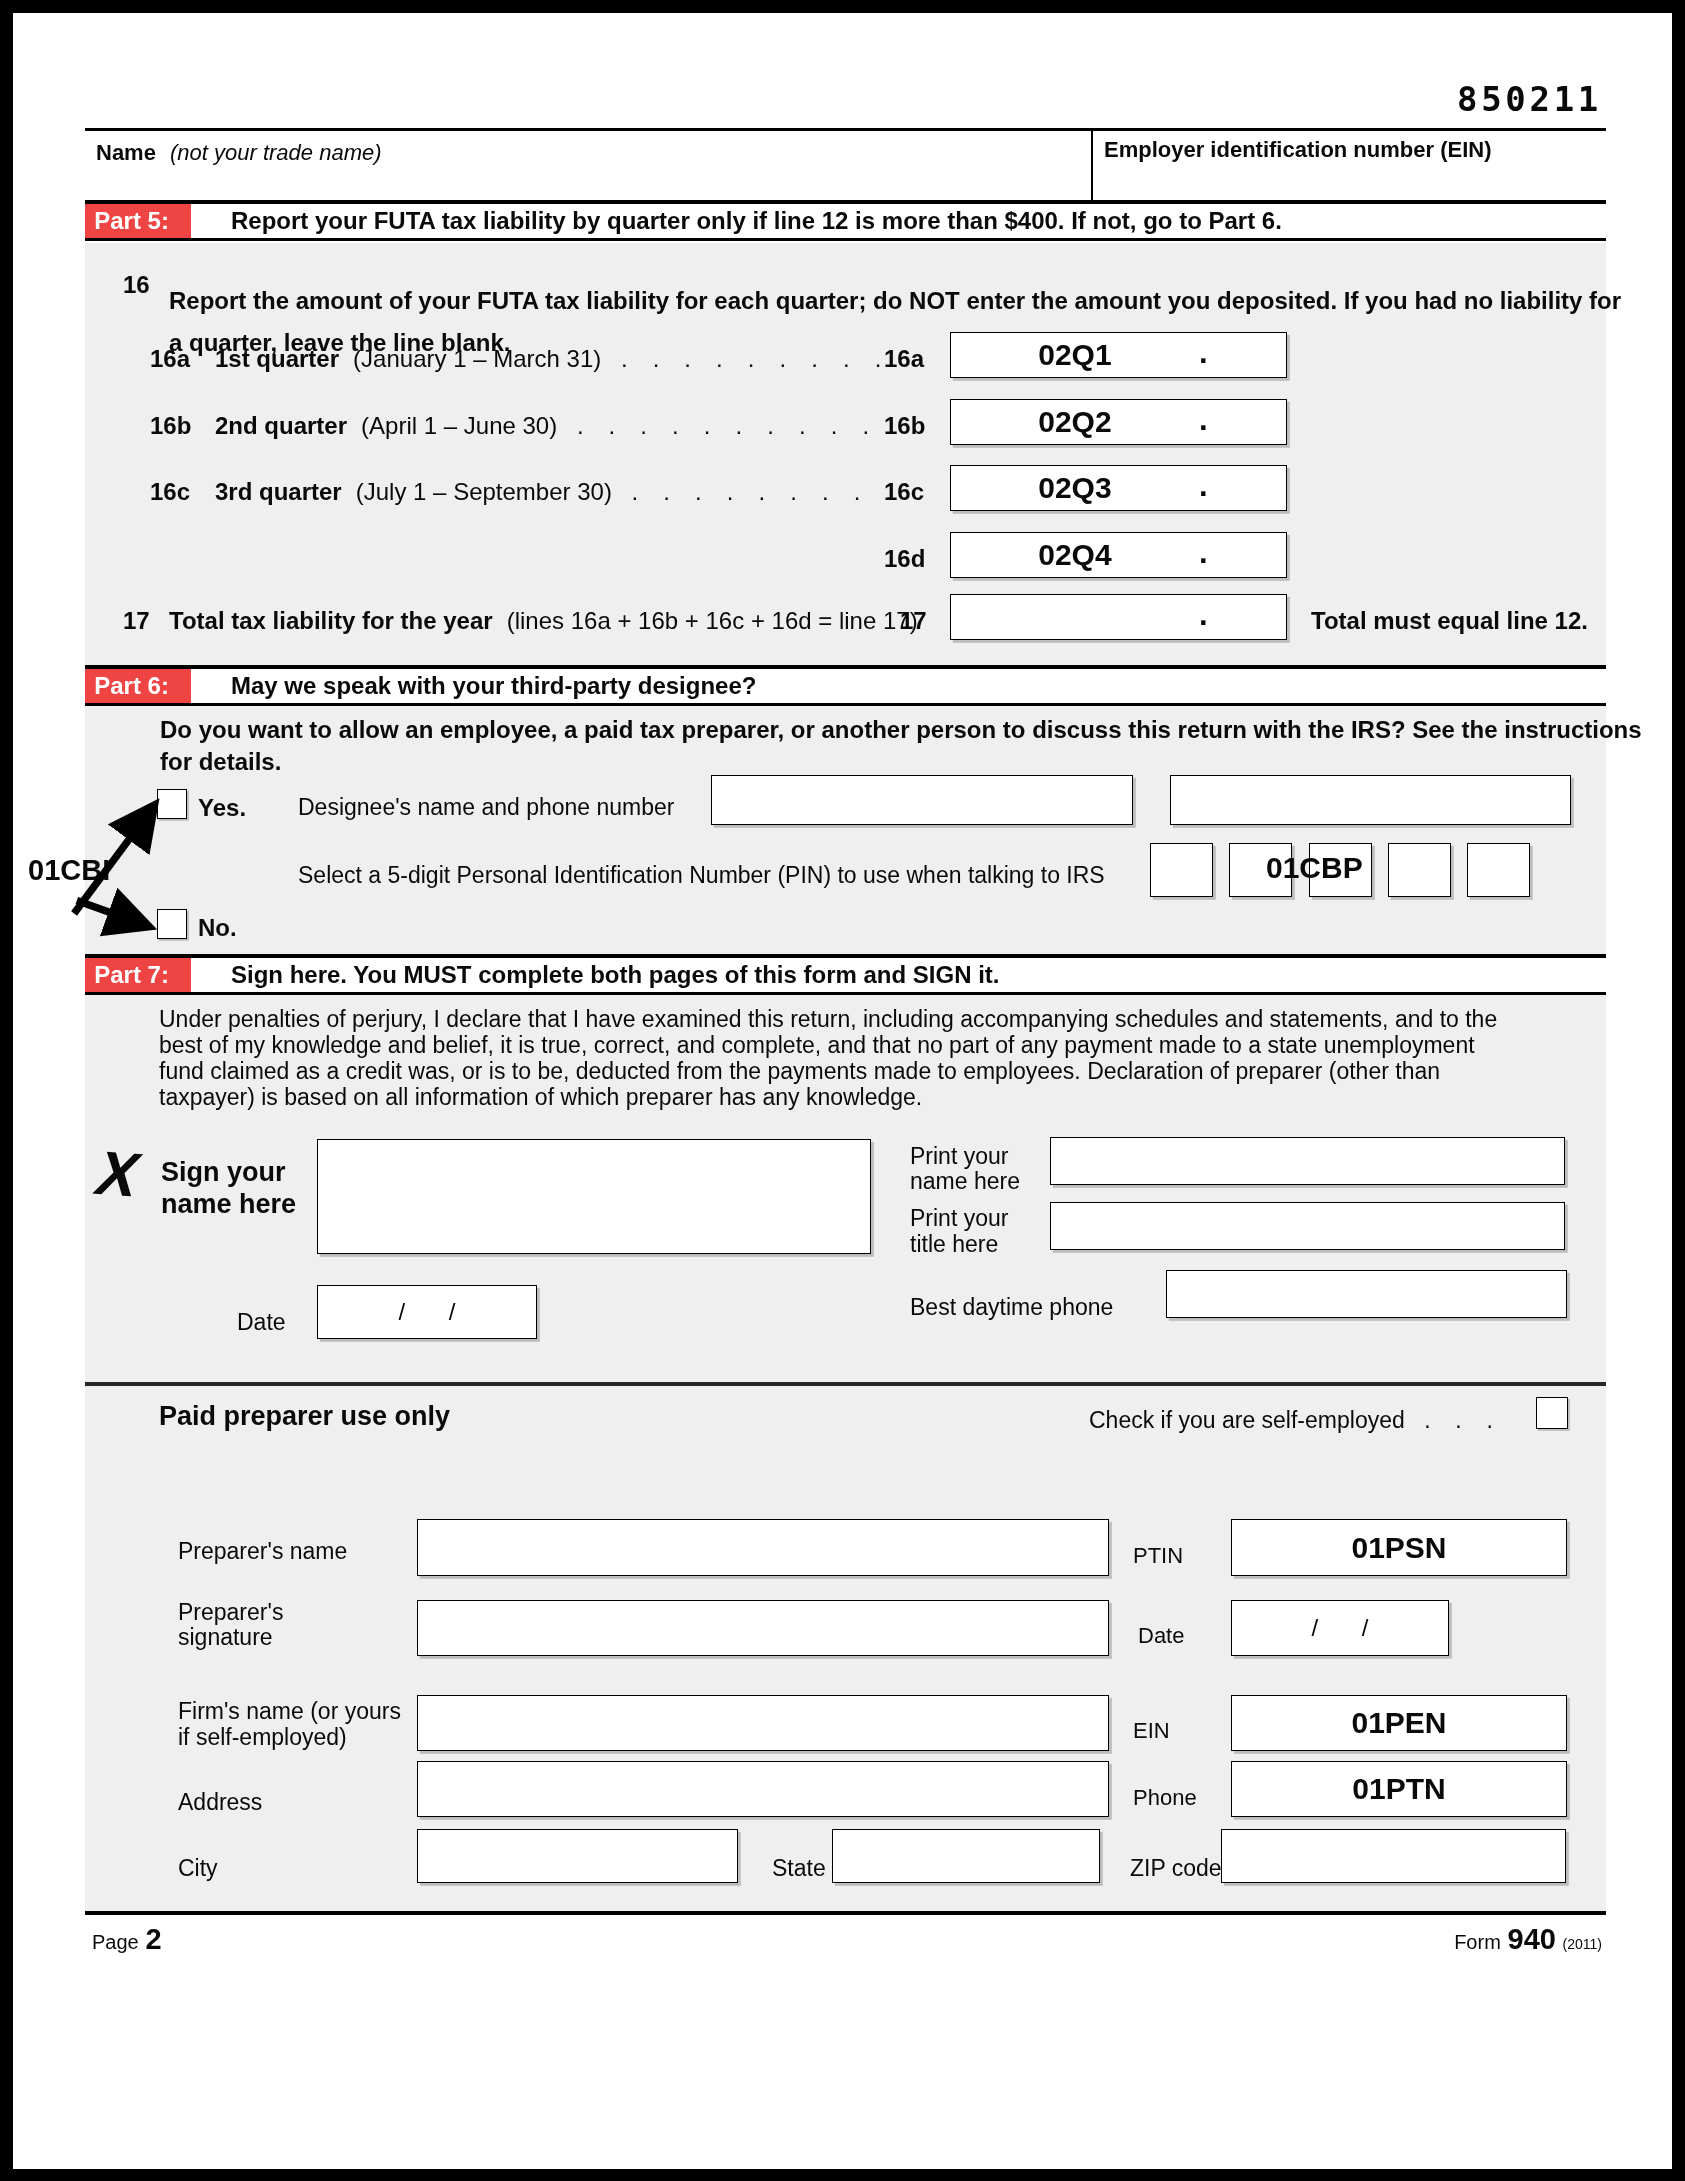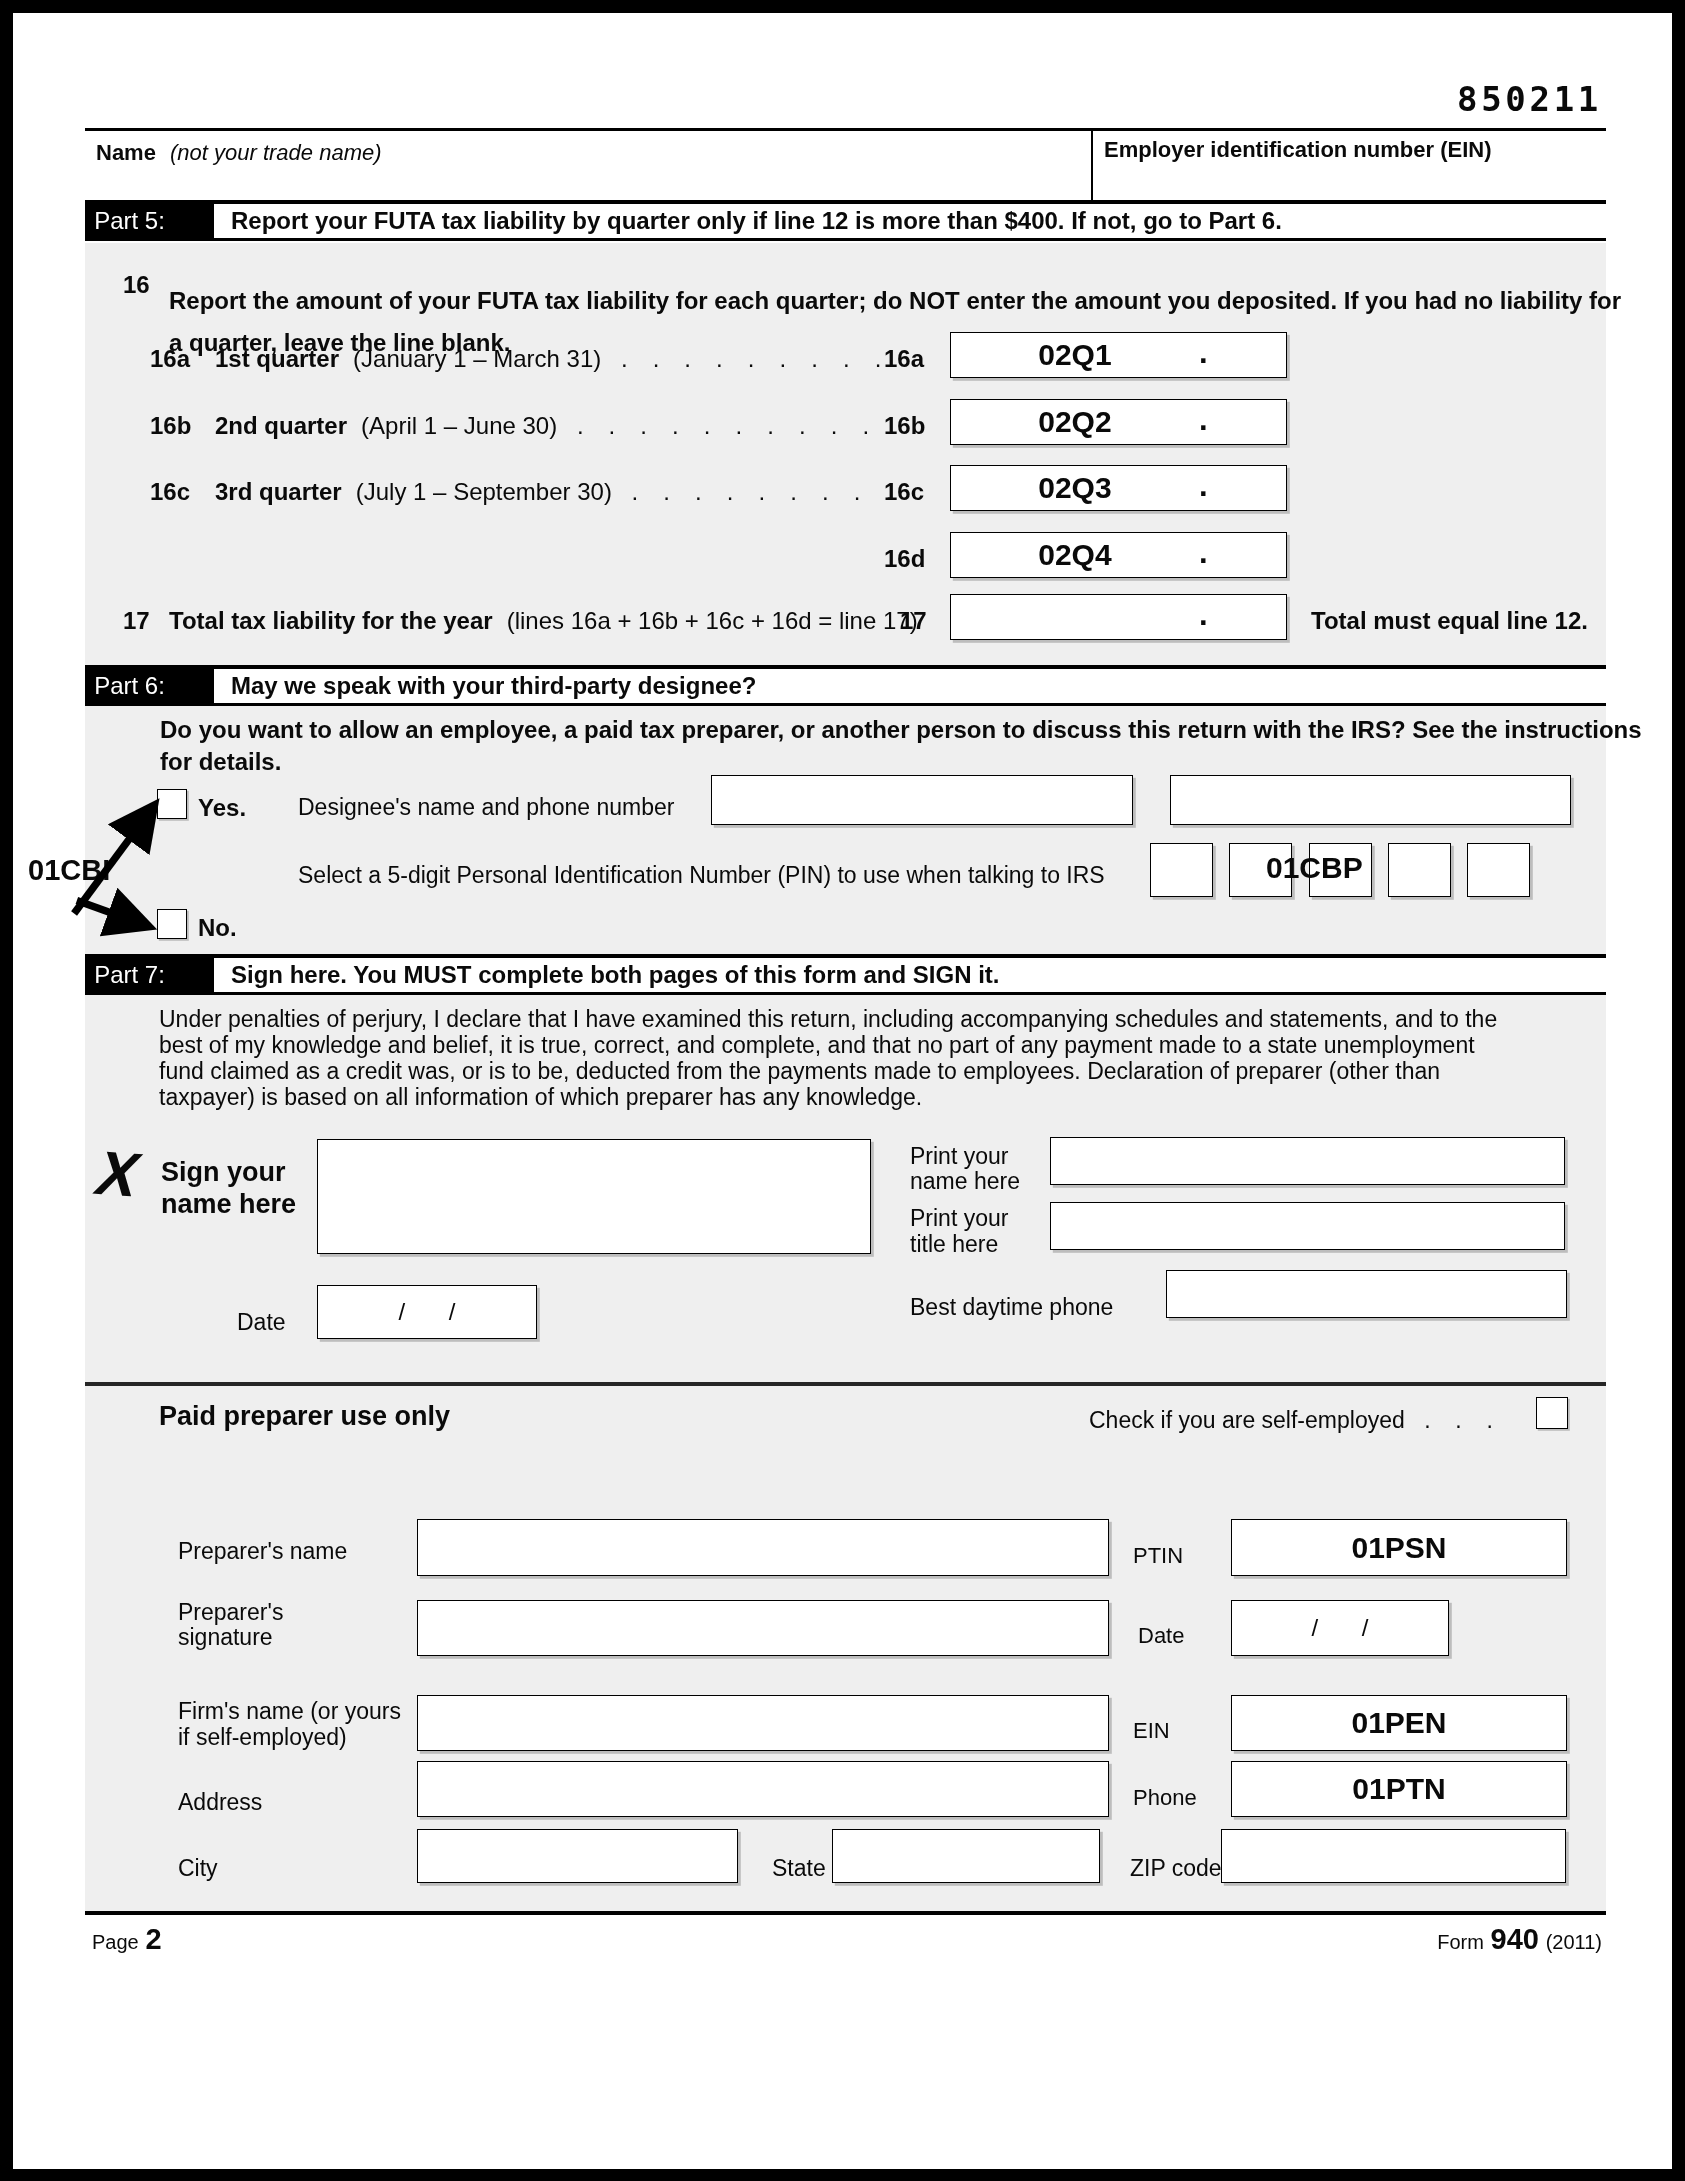--- a/index.html
+++ b/index.html
@@ -7,22 +7,22 @@
         font-family:"Liberation Sans",sans-serif;color:#0a0a0a;}
   #frame{position:absolute;inset:0;border:13px solid #000;pointer-events:none;z-index:50;}
   .t{position:absolute;white-space:nowrap;font-size:24px;}
   .b{font-weight:bold;}
   .i{font-style:italic;}
   .s25{font-size:23px;}
   .s24{font-size:22px;}
   .panel{position:absolute;left:85px;width:1521px;background:#efefef;}
   .bar{position:absolute;left:85px;width:1521px;height:34px;background:#fff;
        border-top:4.6px solid #000;border-bottom:3.7px solid #000;}
-  .barlabel{position:absolute;left:0;top:0;bottom:0;width:129px;background:#000000;color:#fff;
-       font-weight:normal;font-size:24px;display:flex;align-items:center;padding-left:9.2px;box-sizing:border-box;}
+  .barlabel{position:absolute;left:0;top:0;bottom:0;width:106px;background:#ef4444;color:#fff;
+       font-weight:bold;font-size:24px;display:flex;align-items:center;padding-left:9.2px;box-sizing:border-box;}
   .bartitle{position:absolute;left:146px;top:50%;transform:translateY(-50%);font-weight:bold;font-size:24px;white-space:nowrap;}
   .box{position:absolute;background:#fff;border:1.8px solid #000;box-shadow:2.8px 2.8px 0 #bdbdbd;}
   .cb{position:absolute;width:28px;height:28px;background:#fff;border:1.8px solid #000;box-shadow:1.8px 1.8px 0 #bdbdbd;}
   .bval{position:absolute;left:0;width:74%;text-align:center;top:50%;transform:translateY(-50%);
         font-weight:bold;font-size:30px;}
   .dec{position:absolute;left:74%;top:46%;transform:translateY(-50%);font-weight:bold;font-size:31px;}
   .cval{position:absolute;inset:0;display:flex;align-items:center;justify-content:center;
         font-weight:bold;font-size:30px;}
   .dval{position:absolute;inset:0;display:flex;align-items:center;justify-content:center;
         font-size:24px;word-spacing:37px;}
@@ -227,16 +227,16 @@
   <div class="t s25" style="left:1130px;top:1855px;">ZIP code</div>
   <div class="box" style="left:1221px;top:1829px;width:343px;height:52px;"></div>
 
   <div class="t" style="left:92px;top:1923px;">
     <span style="font-size:20px;">Page</span>
     <span class="b" style="font-size:29px;">2</span>
   </div>
   <div class="t" style="right:83px;top:1923px;">
     <span style="font-size:20px;">Form</span>
     <span class="b" style="font-size:29px;">940</span>
-    <span style="font-size:20px;">(2011)</span>
+    <span style="font-size:14px;">(2011)</span>
   </div>
 </div>
 
 
 </body></html>

